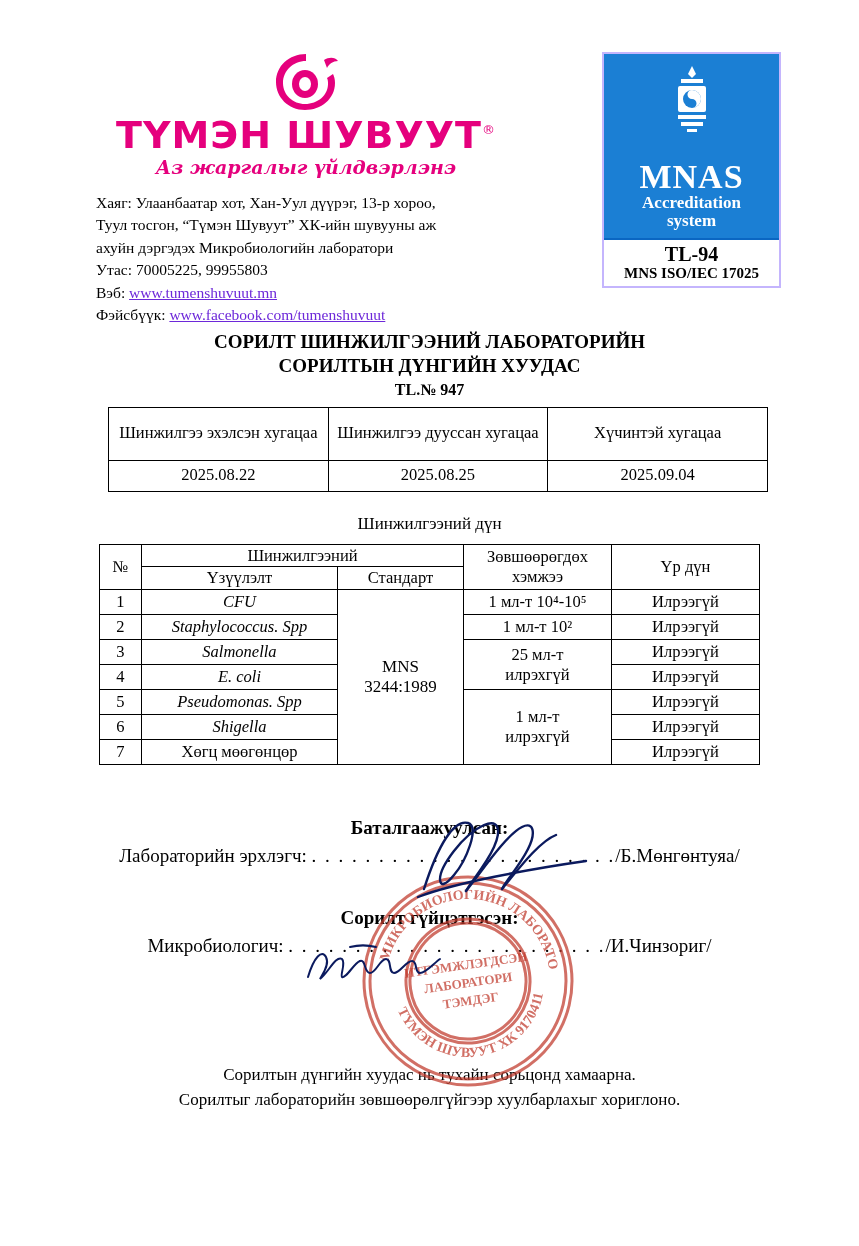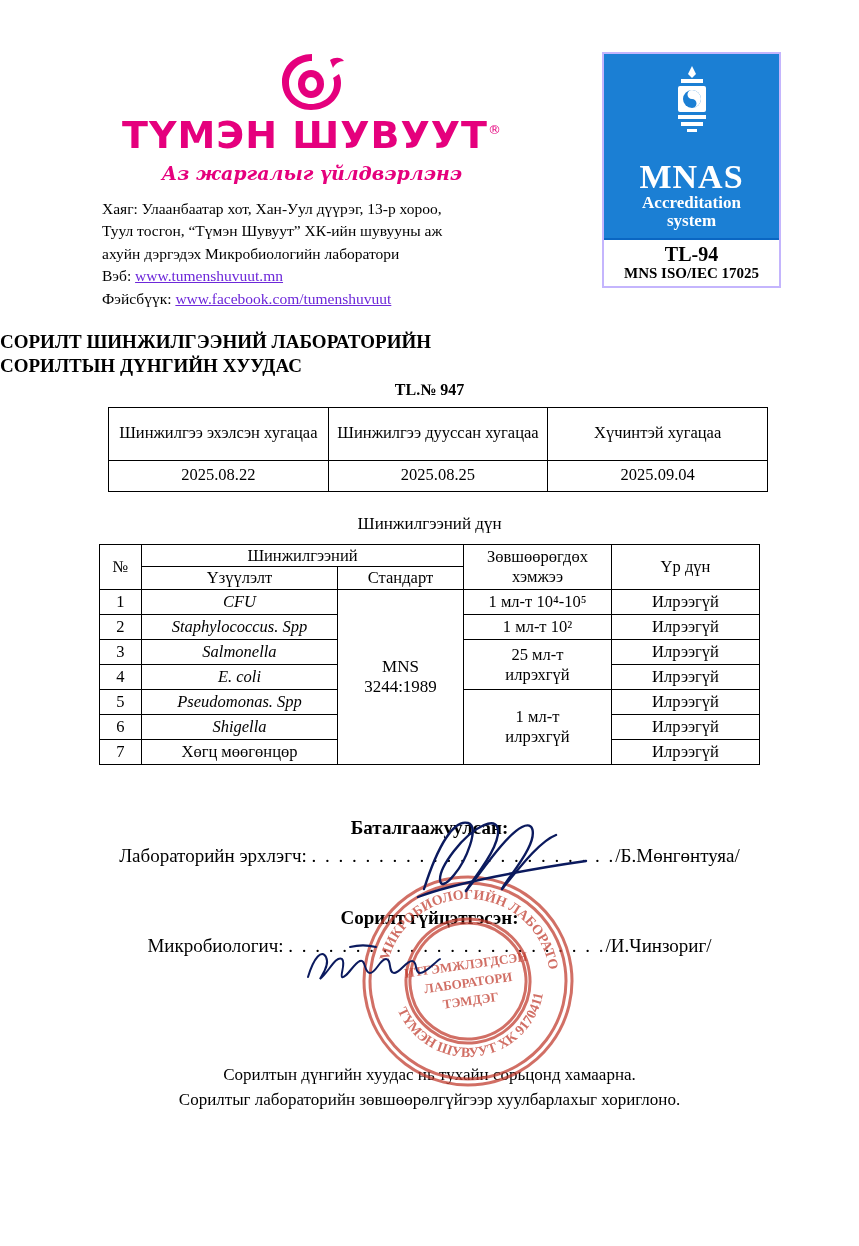--- a/index.html
+++ b/index.html
@@ -22,21 +22,21 @@
     padding: 0;
   }
 
   
   .header {
     position: relative;
     height: 320px;
   }
   .logo-block {
     position: absolute;
-    left: 102px;
+    left: 96px;
     top: 52px;
     width: 420px;
   }
   .logo-mark {
     width: 100%;
     text-align: center;
     height: 64px;
     position: relative;
   }
   .logo-mark svg { display: block; margin: 0 auto; }
@@ -56,21 +56,21 @@
     vertical-align: super;
     font-weight: normal;
   }
   .logo-slogan {
     text-align: center;
     font-family: "DejaVu Serif", serif;
     font-style: italic;
     font-weight: bold;
     font-size: 19px;
     color: #e5007d;
-    margin-top: 6px;
+    margin-top: 0;
     white-space: nowrap;
   }
   .addr {
     margin-top: 14px;
     font-size: 15.5px;
     line-height: 1.45;
     color: #000;
     text-align: left;
   }
   .addr a {
@@ -123,20 +123,21 @@
     line-height: 1.1;
   }
   .mnas-std {
     font-size: 15px;
     font-weight: bold;
     line-height: 1.1;
   }
 
   
   .doc-title {
+    text-align: center;
     font-weight: bold;
     font-size: 19px;
     line-height: 1.25;
     margin-top: 10px;
   }
   .doc-number {
     text-align: center;
     font-weight: bold;
     font-size: 16px;
     margin-top: 3px;
@@ -255,20 +256,21 @@
       </div>
       <div class="logo-word">
         <span>ТҮМЭН ШУВУУТ</span><span class="reg">®</span>
       </div>
       <div class="logo-slogan">Аз жаргалыг үйлдвэрлэнэ</div>
 
       <div class="addr">
         <div>Хаяг: Улаанбаатар хот, Хан-Уул дүүрэг, 13-р хороо,</div>
         <div>Туул тосгон, “Түмэн Шувуут” ХК-ийн шувууны аж</div>
         <div>ахуйн дэргэдэх Микробиологийн лаборатори</div>
+        <div>Утас: 70005225, 99955803</div>
         <div>
           <span>Вэб: </span><a href="#">www.tumenshuvuut.mn</a>
         </div>
         <div>
           <span>Фэйсбүүк: </span><a href="#">www.facebook.com/tumenshuvuut</a>
         </div>
       </div>
     </div>
 
     <div class="mnas">

